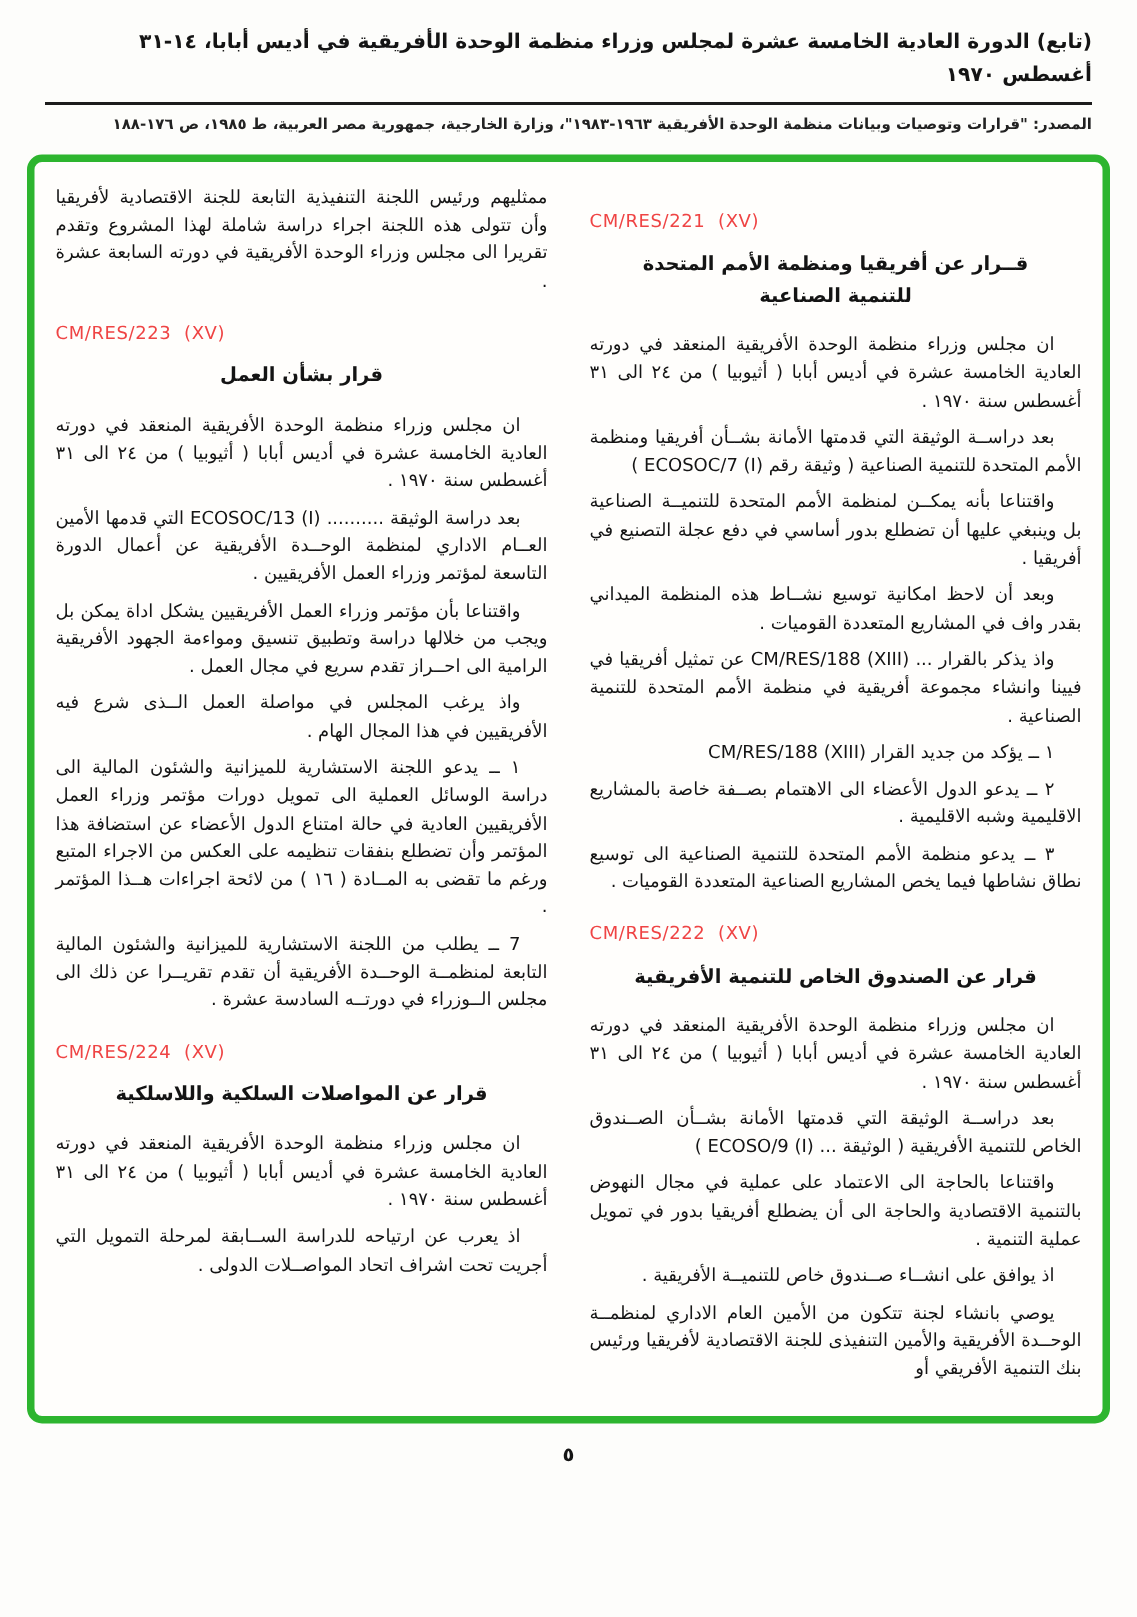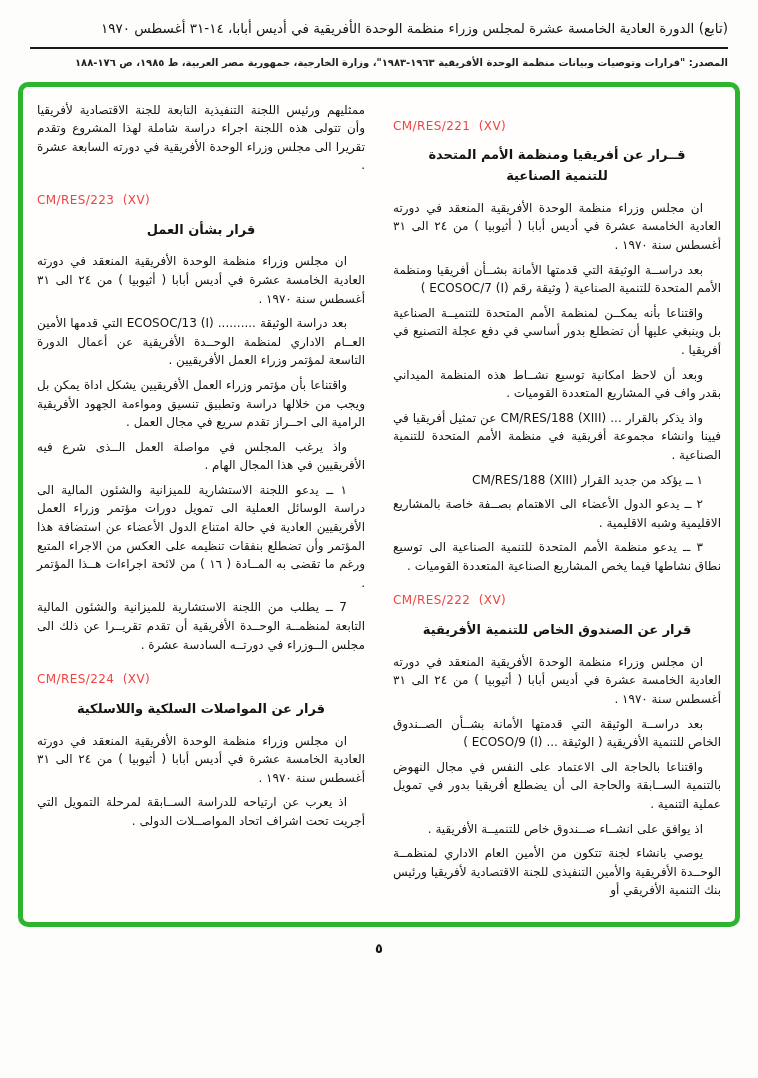--- a/index.html
+++ b/index.html
@@ -14,21 +14,21 @@
     width: 758px;
     min-height: 1078px;
     padding: 18px 18px 10px 18px;
     background: #fdfdfb;
     position: relative;
   }
   
   .doc-header { padding: 0 12px; }
   .doc-title {
     font-size: 13.5px;
-    font-weight: 400;
+    font-weight: 700;
     text-align: right;
     line-height: 1.6;
     letter-spacing: 0.2px;
   }
   .header-rule {
     border: none;
     border-top: 2px solid #1c1c1c;
     margin: 7px 0 6px 0;
   }
   .doc-source {
@@ -106,21 +106,21 @@
           <div class="block paragraph">واقتناعا بأنه يمكــن لمنظمة الأمم المتحدة للتنميــة الصناعية بل وينبغي عليها أن تضطلع بدور أساسي في دفع عجلة التصنيع في أفريقيا .</div>
           <div class="block paragraph">وبعد أن لاحظ امكانية توسيع نشــاط هذه المنظمة الميداني بقدر واف في المشاريع المتعددة القوميات .</div>
           <div class="block paragraph">واذ يذكر بالقرار ... CM/RES/188 (XIII) عن تمثيل أفريقيا في فيينا وانشاء مجموعة أفريقية في منظمة الأمم المتحدة للتنمية الصناعية .</div>
           <div class="block paragraph">١ ــ يؤكد من جديد القرار CM/RES/188 (XIII)</div>
           <div class="block paragraph">٢ ــ يدعو الدول الأعضاء الى الاهتمام بصــفة خاصة بالمشاريع الاقليمية وشبه الاقليمية .</div>
           <div class="block paragraph">٣ ــ يدعو منظمة الأمم المتحدة للتنمية الصناعية الى توسيع نطاق نشاطها فيما يخص المشاريع الصناعية المتعددة القوميات .</div>
           <div class="block code" dir="ltr">CM/RES/222  (XV)</div>
           <div class="block title">قرار عن الصندوق الخاص للتنمية الأفريقية</div>
           <div class="block paragraph">ان مجلس وزراء منظمة الوحدة الأفريقية المنعقد في دورته العادية الخامسة عشرة في أديس أبابا ( أثيوبيا ) من ٢٤ الى ٣١ أغسطس سنة ١٩٧٠ .</div>
           <div class="block paragraph">بعد دراســة الوثيقة التي قدمتها الأمانة بشــأن الصــندوق الخاص للتنمية الأفريقية ( الوثيقة ... ECOSO/9 (I) )</div>
-          <div class="block paragraph">واقتناعا بالحاجة الى الاعتماد على النفس في مجال النهوض بالتنمية الســابقة والحاجة الى أن يضطلع أفريقيا بدور في تمويل عملية التنمية .</div>
+          <div class="block paragraph">واقتناعا بالحاجة الى الاعتماد على عملية في مجال النهوض بالتنمية الاقتصادية والحاجة الى أن يضطلع أفريقيا بدور في تمويل عملية التنمية .</div>
           <div class="block paragraph">اذ يوافق على انشــاء صــندوق خاص للتنميــة الأفريقية .</div>
           <div class="block paragraph">يوصي بانشاء لجنة تتكون من الأمين العام الاداري لمنظمــة الوحــدة الأفريقية والأمين التنفيذى للجنة الاقتصادية لأفريقيا ورئيس بنك التنمية الأفريقي أو</div>
         </div>
       <div class="col" id="col-left">
           <div class="block paragraph noindent">ممثليهم ورئيس اللجنة التنفيذية التابعة للجنة الاقتصادية لأفريقيا وأن تتولى هذه اللجنة اجراء دراسة شاملة لهذا المشروع وتقدم تقريرا الى مجلس وزراء الوحدة الأفريقية في دورته السابعة عشرة .</div>
           <div class="block code" dir="ltr">CM/RES/223  (XV)</div>
           <div class="block title">قرار بشأن العمل</div>
           <div class="block paragraph">ان مجلس وزراء منظمة الوحدة الأفريقية المنعقد في دورته العادية الخامسة عشرة في أديس أبابا ( أثيوبيا ) من ٢٤ الى ٣١ أغسطس سنة ١٩٧٠ .</div>
           <div class="block paragraph">بعد دراسة الوثيقة .......... ECOSOC/13 (I) التي قدمها الأمين العــام الاداري لمنظمة الوحــدة الأفريقية عن أعمال الدورة التاسعة لمؤتمر وزراء العمل الأفريقيين .</div>
           <div class="block paragraph">واقتناعا بأن مؤتمر وزراء العمل الأفريقيين يشكل اداة يمكن بل ويجب من خلالها دراسة وتطبيق تنسيق ومواءمة الجهود الأفريقية الرامية الى احــراز تقدم سريع في مجال العمل .</div>

